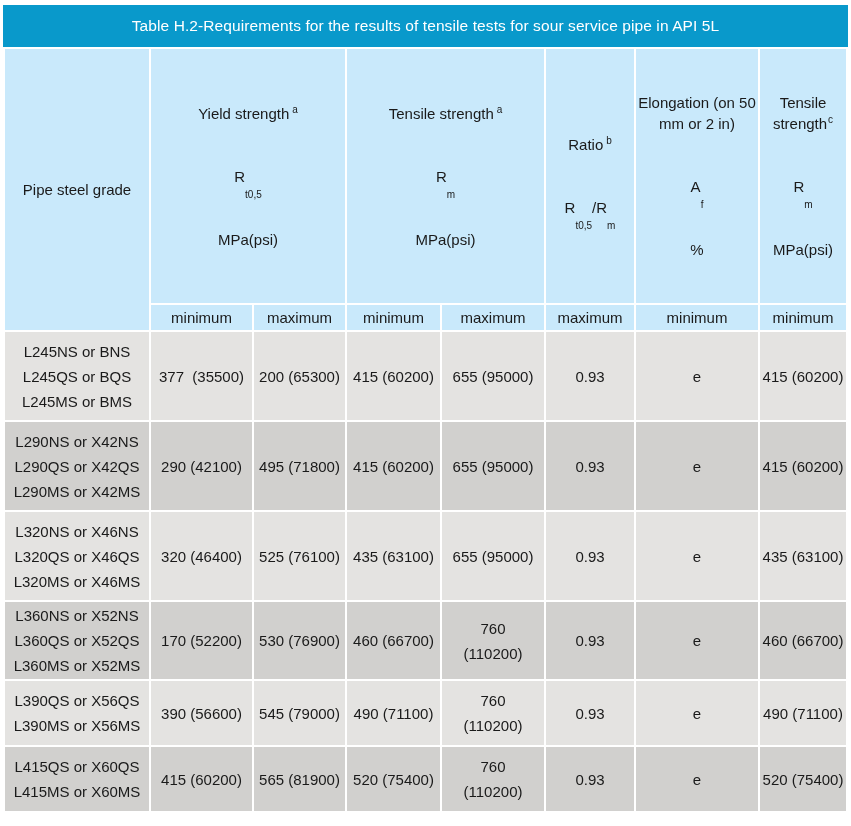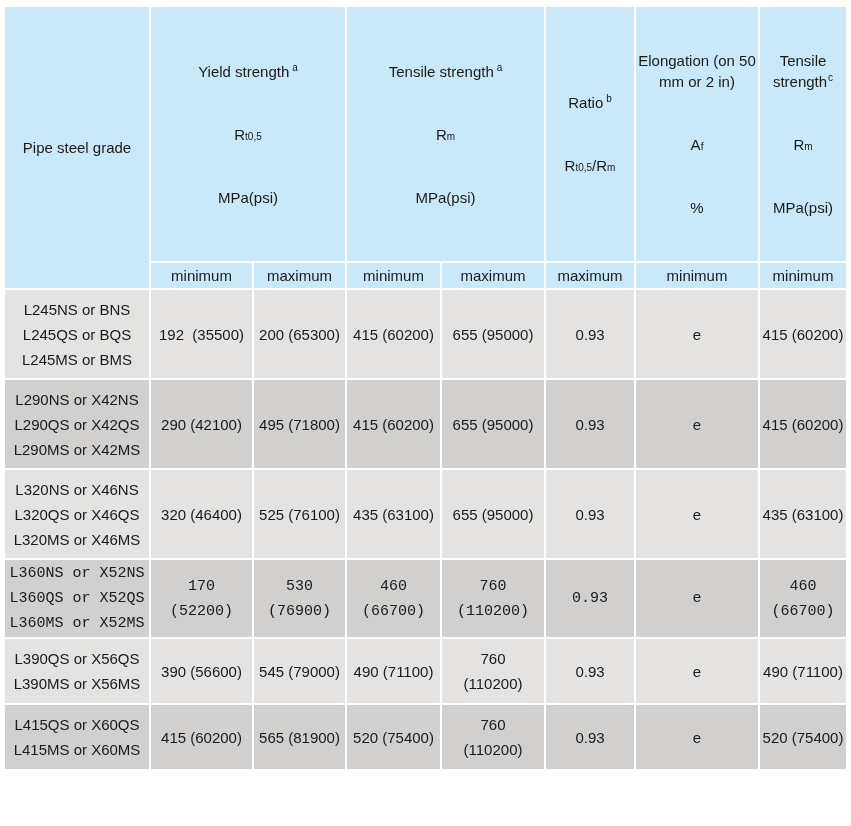--- a/index.html
+++ b/index.html
@@ -32,34 +32,37 @@
   th,td{
     text-align:center;vertical-align:middle;
     font-weight:400;padding:1px 2px;
     white-space:pre-wrap;word-wrap:break-word;
   }
   thead th{background:var(--header-bg);font-size:15px;line-height:21px;}
   tbody td{font-size:15px;line-height:25px;}
   tr.hrow-main{height:118px;}
   tr.hrow-sub{height:25px;}
   tr.row-3line{height:88px;}
-  tr.row-3line-s{height:72px;font-family:Liberation Mono, monospace;}
+  tr.row-3line-s{height:72px;}
   tr.row-2line{height:64px;}
   tr.shade-light td{background:var(--row-light);}
   tr.shade-dark td{background:var(--row-dark);text-align:center;}
   sup.note{font-size:10px;margin-left:3px;vertical-align:super;line-height:0;}
   sup.note.tight{margin-left:1px;}
-  sub.sym{font-size:10px;vertical-align:baseline;position:relative;top:0;line-height:0;}
+  sub.sym{font-size:10px;vertical-align:baseline;position:relative;top:16px;line-height:0;}
   .h-line{display:block;}
 </style>
 </head>
 <body>
 
 <div class="page">
 
+  <div class="title-bar">
+    <span>Table H.2-Requirements for the results of tensile tests for sour service pipe in API 5L</span>
+  </div>
 
   <table class="h2-table">
     <colgroup>
       <col style="width:144px">
         <col style="width:101px">
         <col style="width:91px">
         <col style="width:93px">
       <col style="width:102px">
         <col style="width:88px">
         <col style="width:122px">
@@ -101,21 +104,21 @@
         <th>maximum</th>
         <th>minimum</th>
         <th>minimum</th>
       </tr>
     </thead>
     <tbody>
       <tr class="row-3line shade-light">
         <td>L245NS or BNS
 L245QS or BQS
 L245MS or BMS</td>
-        <td>192  (35500)</td>
+        <td>377  (35500)</td>
         <td>200 (65300)</td>
         <td>415 (60200)</td>
         <td>655 (95000)</td>
         <td>0.93</td>
         <td>e</td>
         <td>415 (60200)</td>
       </tr>
       <tr class="row-3line shade-dark">
         <td>L290NS or X42NS
 L290QS or X42QS

